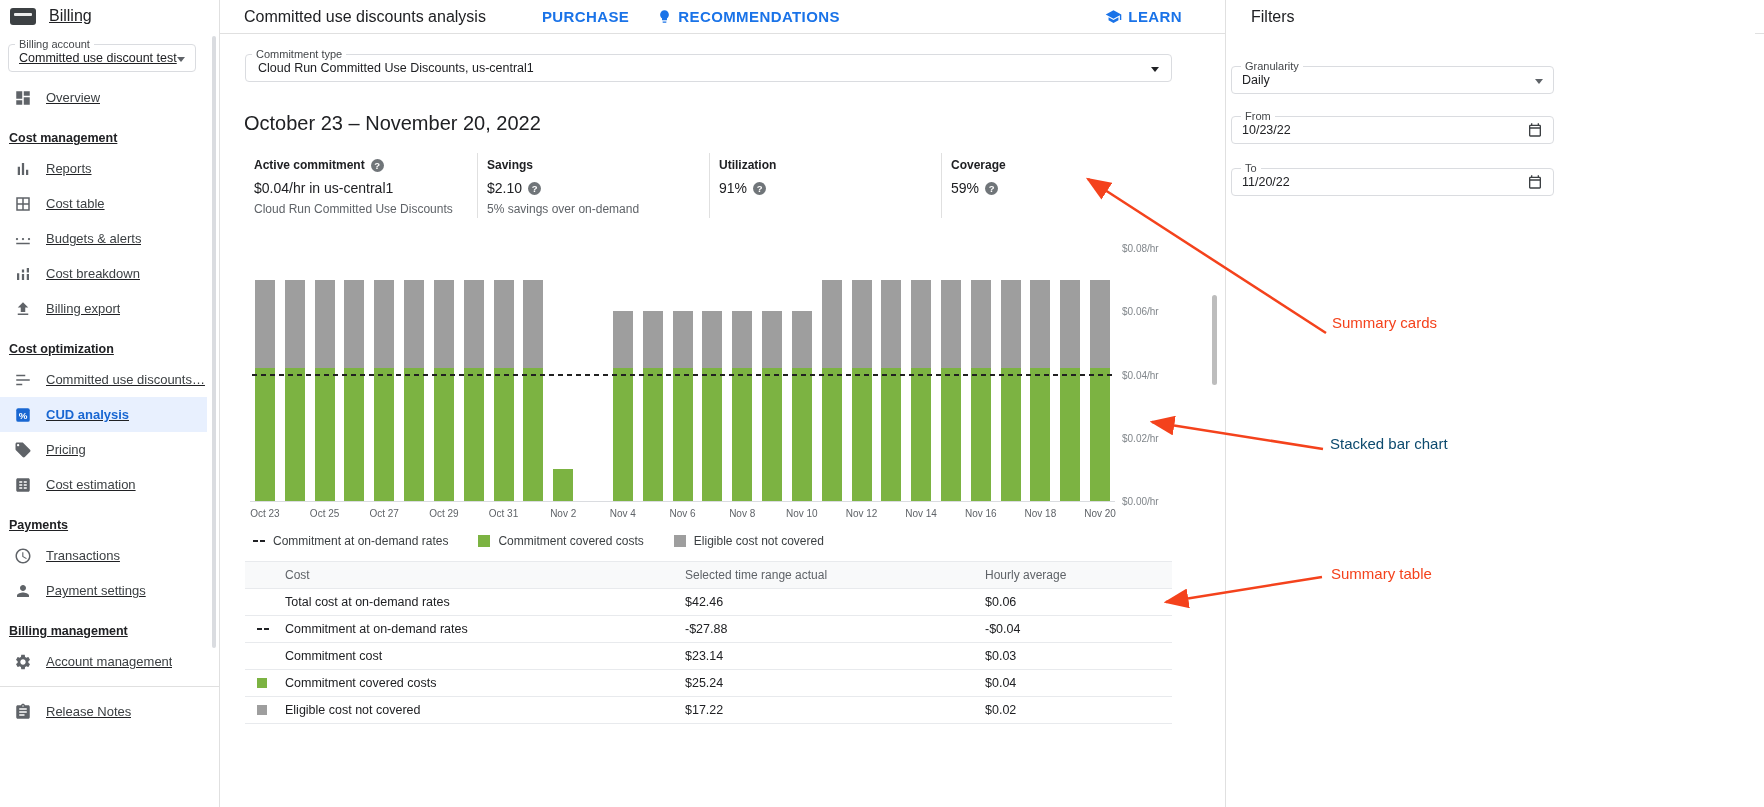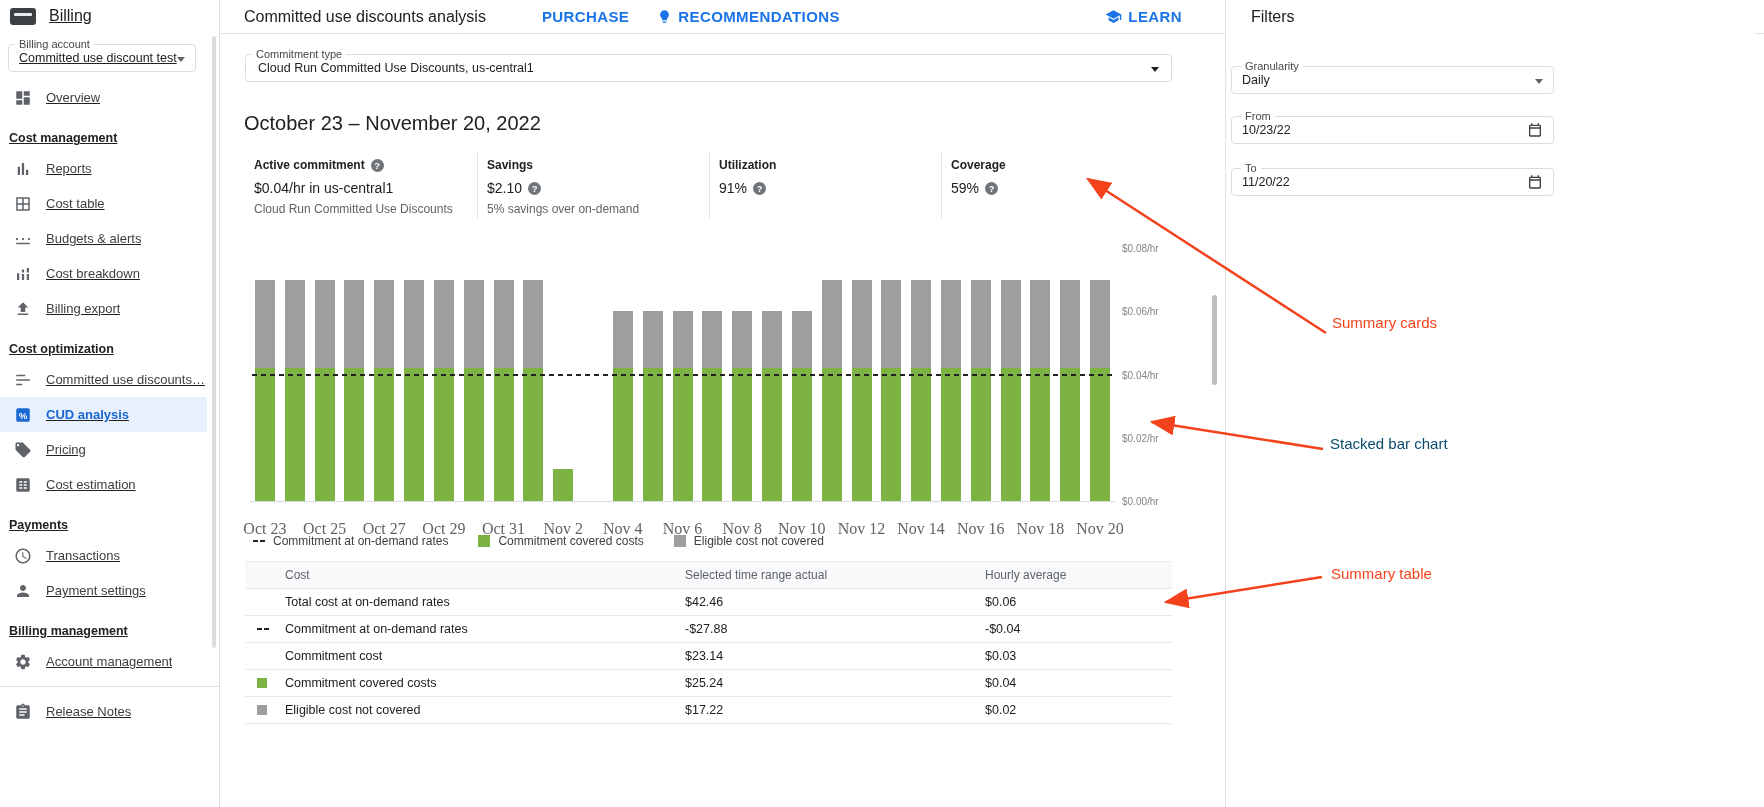--- a/index.html
+++ b/index.html
@@ -43,21 +43,21 @@
   .card-value{margin-top:8px;font-size:14px;color:#202124;display:flex;align-items:center;gap:6px;}
   .card-sub{margin-top:6px;font-size:12px;color:#5f6368;}
   .help-icon{width:13px;height:13px;border-radius:50%;background:#707579;color:#fff;font-size:9.5px;font-weight:bold;
              display:inline-flex;align-items:center;justify-content:center;flex:none;cursor:pointer;}
   
   .chart{position:relative;margin:30px 0 0 30px;width:940px;height:268px;}
   .plot{position:absolute;left:0;top:0;width:865px;height:253px;border-bottom:1px solid #dadce0;}
   .bar{position:absolute;}
   .ref-line{position:absolute;left:2px;width:860px;height:2px;background:repeating-linear-gradient(90deg,#212121 0 5px,transparent 5px 9px);}
   .y-label{position:absolute;left:872px;font-size:10px;color:#80868b;white-space:nowrap;}
-  .x-label{position:absolute;top:272px;font-size:16px;color:#5f6368;width:56px;text-align:center;font-family:Liberation Serif, serif;}
+  .x-label{position:absolute;top:260px;font-size:10px;color:#5f6368;width:56px;text-align:center;}
   .legend{display:flex;gap:30px;margin:18px 0 0 33px;font-size:12px;color:#3c4043;align-items:center;}
   .leg-item{display:flex;align-items:center;gap:8px;}
   .sw{width:12px;height:12px;display:inline-block;flex:none;}
   .sw-dash{display:inline-flex;gap:2px;align-items:center;flex:none;}
   .sw-dash i{width:5px;height:2.5px;background:#202124;display:block;}
   
   .cost-table{margin:13px 0 0 25px;width:927px;}
   .t-row{display:grid;grid-template-columns:40px 400px 300px 1fr;height:26px;align-items:center;border-bottom:1px solid #e8eaed;font-size:12.5px;color:#202124;}
   .t-head{background:#f8f9fa;color:#5f6368;font-size:12px;border-top:1px solid #e8eaed;}
   .td-sw{display:flex;align-items:center;padding-left:12px;}

